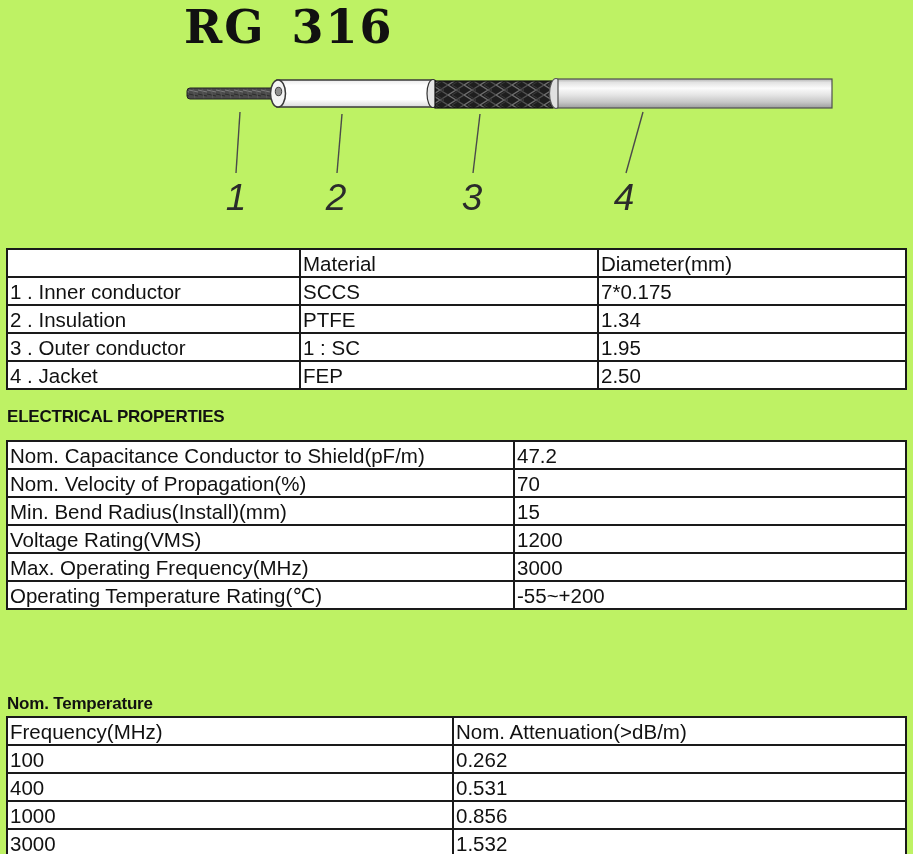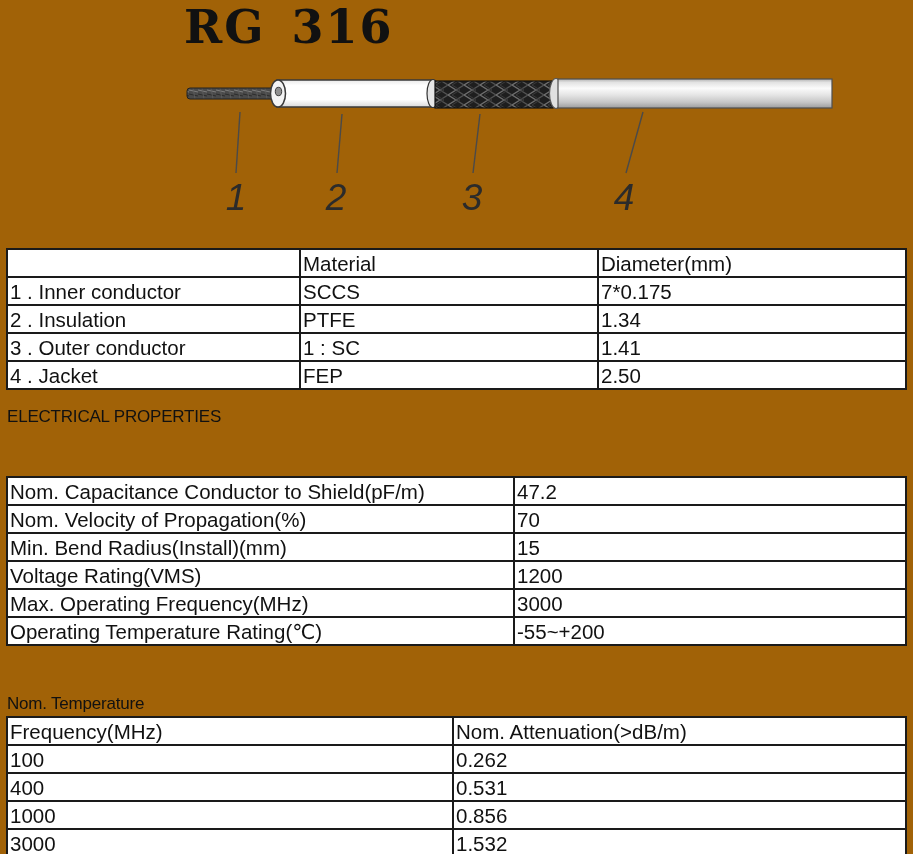--- a/index.html
+++ b/index.html
@@ -1,17 +1,17 @@
 <!DOCTYPE html>
 <html><head>
 <meta charset="utf-8">
 <style>
   html,body { margin:0; padding:0; background:#ffffff; }
   .page {
-    position:relative; width:913px; height:854px; background:#a16207;
+    position:relative; width:913px; height:854px; background:#bef264;
     font-family:"Liberation Sans","DejaVu Sans",sans-serif; color:#1a1a1a;
     overflow:hidden;
   }
   .title {
     position:absolute; left:184px; top:4px;
     font-family:"DejaVu Serif","Liberation Serif",serif;
     font-weight:bold; font-size:46px; line-height:1;
     letter-spacing:2px; word-spacing:8px; color:#111;
   }
   .diagram { position:absolute; left:0; top:55px; width:913px; height:185px; }
@@ -23,24 +23,24 @@
     position:absolute; border-collapse:collapse; table-layout:fixed;
     width:899px; background:#fff;
   }
   .doc-table td, .doc-table th {
     border:2px solid #1a1a1a;
     font-size:20.5px; font-weight:normal; text-align:left;
     height:26px; line-height:25px; padding:0 11px 0 2px;
     white-space:nowrap; overflow:hidden; color:#111;
   }
   #t1 { left:6px; top:248px; }
-  #t2 { left:6px; top:476px; }
+  #t2 { left:6px; top:440px; }
   #t3 { left:6px; top:716px; }
   .section-heading {
-    position:absolute; left:7px; font-weight:normal; font-size:17px;
+    position:absolute; left:7px; font-weight:bold; font-size:17px;
     letter-spacing:-0.2px; color:#111;
   }
   #h-electrical { top:407px; }
   #h-attenuation { top:694px; }
 </style>
 </head>
 <body>
 
 <div class="page">
 
@@ -129,21 +129,21 @@
         <td>7*0.175</td>
       </tr>
       <tr>
         <td>2 . Insulation</td>
         <td>PTFE</td>
         <td>1.34</td>
       </tr>
       <tr>
         <td>3 . Outer conductor</td>
         <td>1 : SC</td>
-        <td>1.41</td>
+        <td>1.95</td>
       </tr>
       <tr>
         <td>4 . Jacket</td>
         <td>FEP</td>
         <td>2.50</td>
       </tr>
     </tbody>
   </table>
 
   <div id="h-electrical" class="section-heading">ELECTRICAL PROPERTIES</div>

